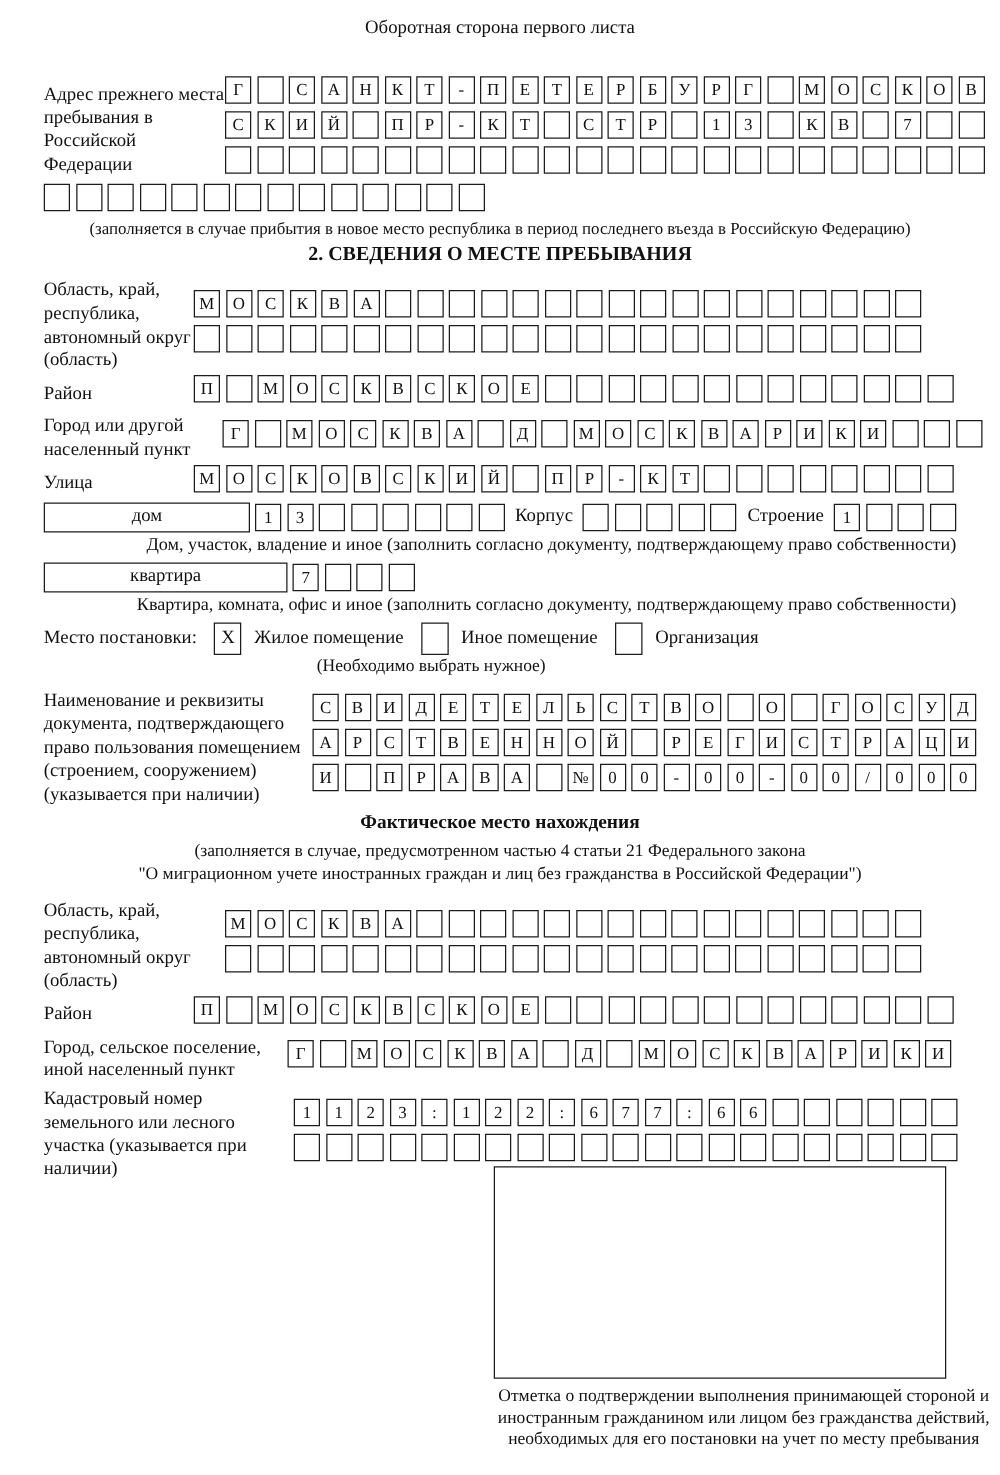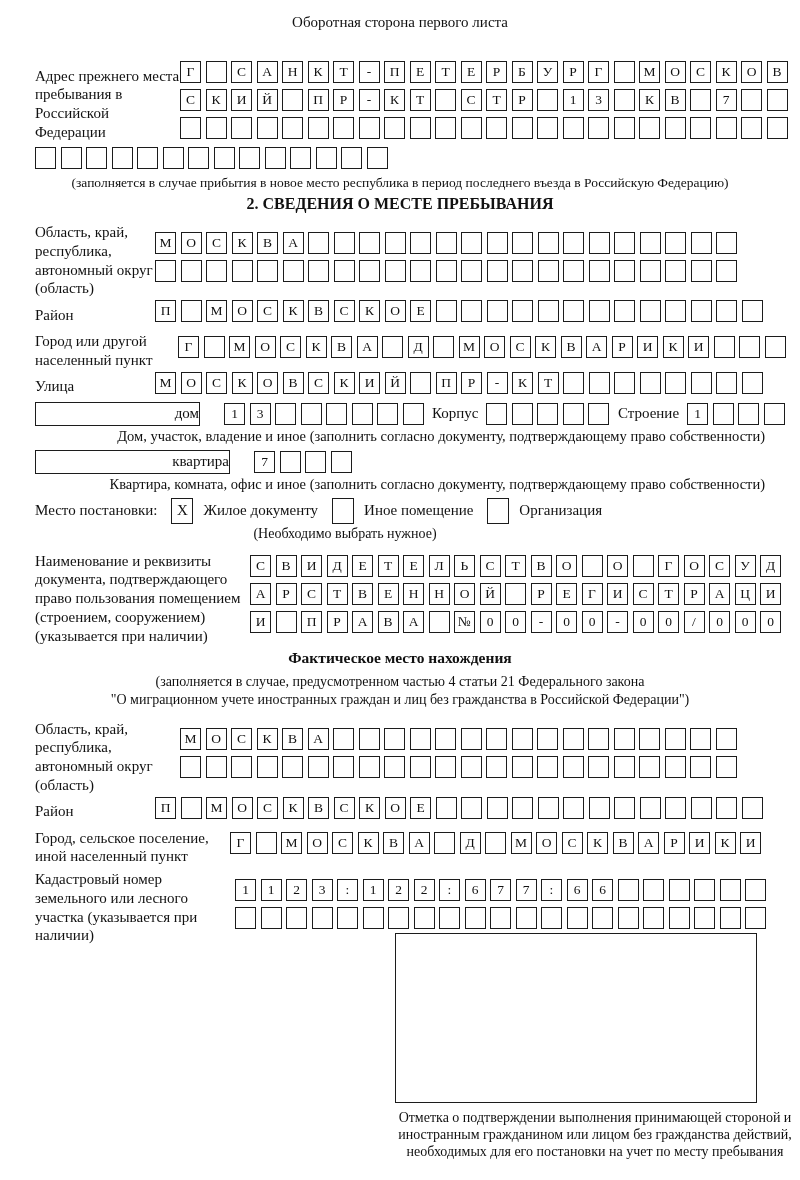--- a/index.html
+++ b/index.html
@@ -12,22 +12,22 @@
   .w120{width:120px;} .w143{width:143px;} .w145{width:145px;}
   .w195{width:195px;} .w200{width:200px;} .w215{width:215px;}
   .cellcol{display:flex;flex-direction:column;}
   .cellrow{display:flex;margin-bottom:6px;}
   .cell{box-sizing:border-box;width:21px;height:22px;flex:0 0 21px;margin-right:4.5px;
         border:1.6px solid #1c1c1c;display:flex;align-items:center;justify-content:center;
         font-size:13.5px;}
   .note{font-size:13.5px;text-align:center;margin:0 0 4px 0;}
   .sec-title{font-size:16px;font-weight:bold;text-align:center;margin:2px 0 8px 0;}
   .widebox{box-sizing:border-box;height:24px;border:1.6px solid #1c1c1c;
-           display:flex;align-items:center;justify-content:flex-end;font-size:15px;
-           margin-right:24px;flex:0 0 auto;}
+           display:flex;align-items:center;justify-content:center;font-size:15px;
+           margin-right:4px;flex:0 0 auto;}
   .wb165{width:165px;} .wb195{width:195px;}
   .domrow{display:flex;align-items:center;margin-bottom:2px;}
   .inline-label{font-size:15px;margin:0 8px 0 4px;}
   .caption{font-size:14.5px;margin:0 0 5px 0;text-align:right;}
   .mestorow{display:flex;align-items:center;margin:2px 0 2px 0;font-size:15px;}
   .checkbox{box-sizing:border-box;width:22px;height:26px;border:1.6px solid #1c1c1c;
             display:flex;align-items:center;justify-content:center;font-size:15px;
             margin:0 10px 0 14px;flex:0 0 auto;}
   .choose-note{font-size:14px;text-align:center;width:620px;margin:0 0 8px 0;}
   .fact-title{font-size:15.5px;font-weight:bold;text-align:center;margin:4px 0 6px 0;}
@@ -334,21 +334,21 @@
         <div class="cell"></div>
         <div class="cell"></div>
         <div class="cell"></div>
       </div>
   </div>
   <div class="caption">Квартира, комната, офис и иное (заполнить согласно документу, подтверждающему право собственности)</div>
 
   <div class="mestorow">
     <span>Место постановки:</span>
     <div class="checkbox">X</div>
-    <span>Жилое документу</span>
+    <span>Жилое помещение</span>
     <div class="checkbox"></div>
     <span>Иное помещение</span>
     <div class="checkbox"></div>
     <span>Организация</span>
   </div>
   <div class="choose-note">(Необходимо выбрать нужное)</div>
 
   <div class="frow">
     <div class="label w215">Наименование и реквизиты документа, подтверждающего право пользования помещением (строением, сооружением) (указывается при наличии)</div>
     <div class="cellcol">

